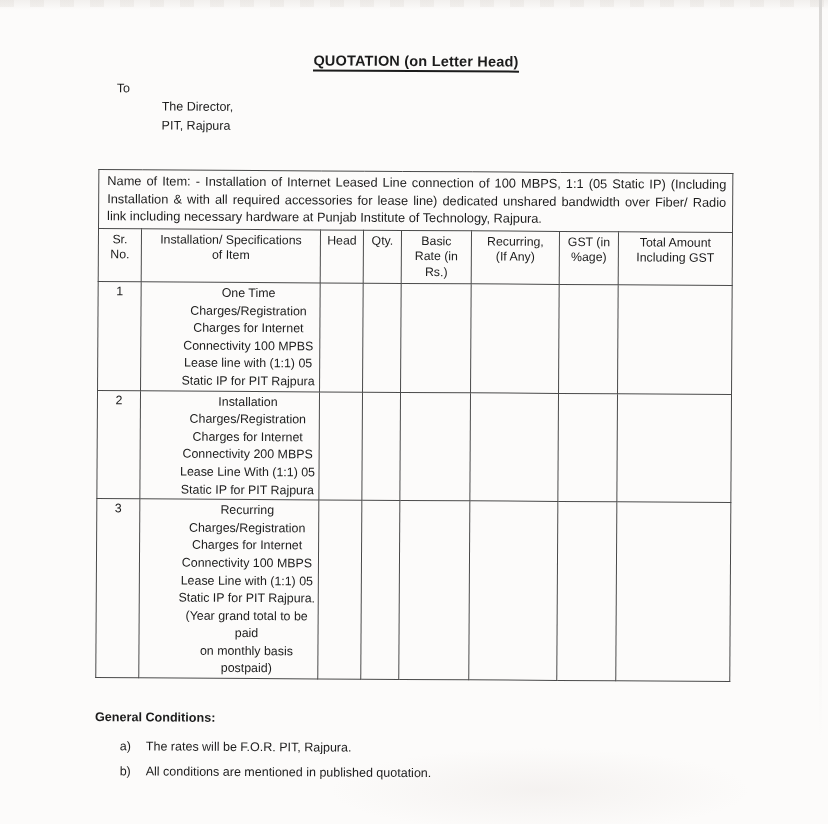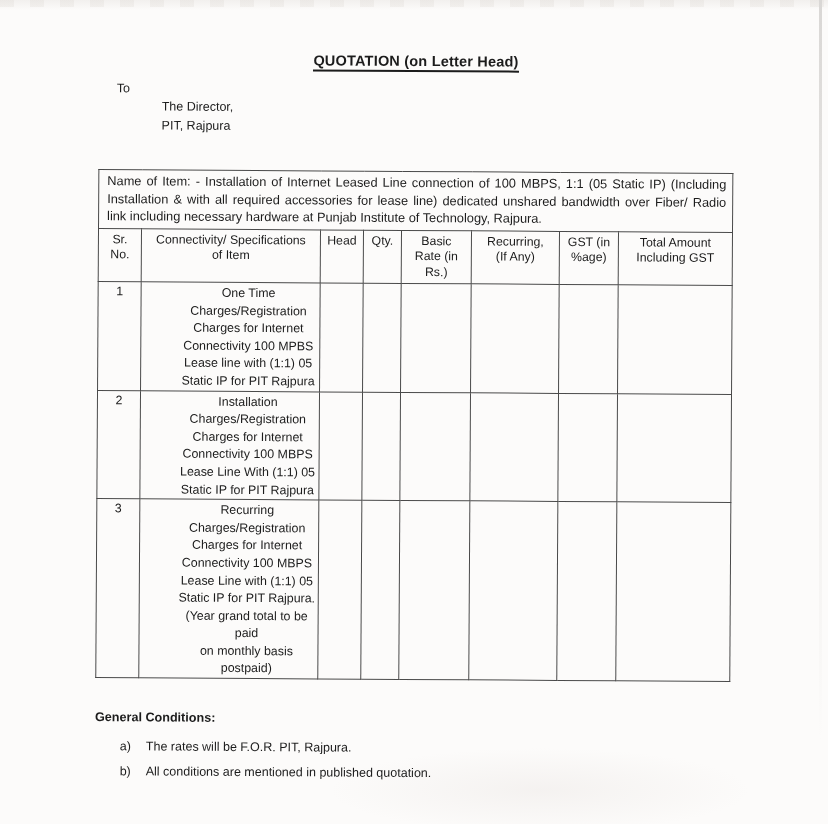--- a/index.html
+++ b/index.html
@@ -122,21 +122,21 @@
           <col style="width:59px">
           <col style="width:114px">
       </colgroup>
       <tbody>
         <tr>
           <td class="name-cell" colspan="8">Name of Item: - Installation of Internet Leased Line connection of 100 MBPS, 1:1 (05 Static IP) (Including Installation &amp; with all required accessories for lease line) dedicated unshared bandwidth over Fiber/ Radio link including necessary hardware at Punjab Institute of Technology, Rajpura.</td>
         </tr>
         <tr>
           <th class="colhead preline">Sr.
 No.</th>
-          <th class="colhead preline">Connectivity/ Specifications
+          <th class="colhead preline">Installation/ Specifications
 of Item</th>
           <th class="colhead preline">Head</th>
           <th class="colhead preline">Qty.</th>
           <th class="colhead preline">Basic
 Rate (in
 Rs.)</th>
           <th class="colhead preline">Recurring,
 (If Any)</th>
           <th class="colhead preline">GST (in
 %age)</th>
@@ -156,21 +156,21 @@
           <td></td>
           <td></td>
           <td></td>
           <td></td>
         </tr>
         <tr class="row-2">
           <td class="sr-cell">2</td>
           <td class="desc-cell preline">Installation
 Charges/Registration
 Charges for Internet
-Connectivity 100 MBPS
+Connectivity 200 MBPS
 Lease Line With (1:1) 05
 Static IP for PIT Rajpura</td>
           <td></td>
           <td></td>
           <td></td>
           <td></td>
           <td></td>
           <td></td>
         </tr>
         <tr class="row-3">

